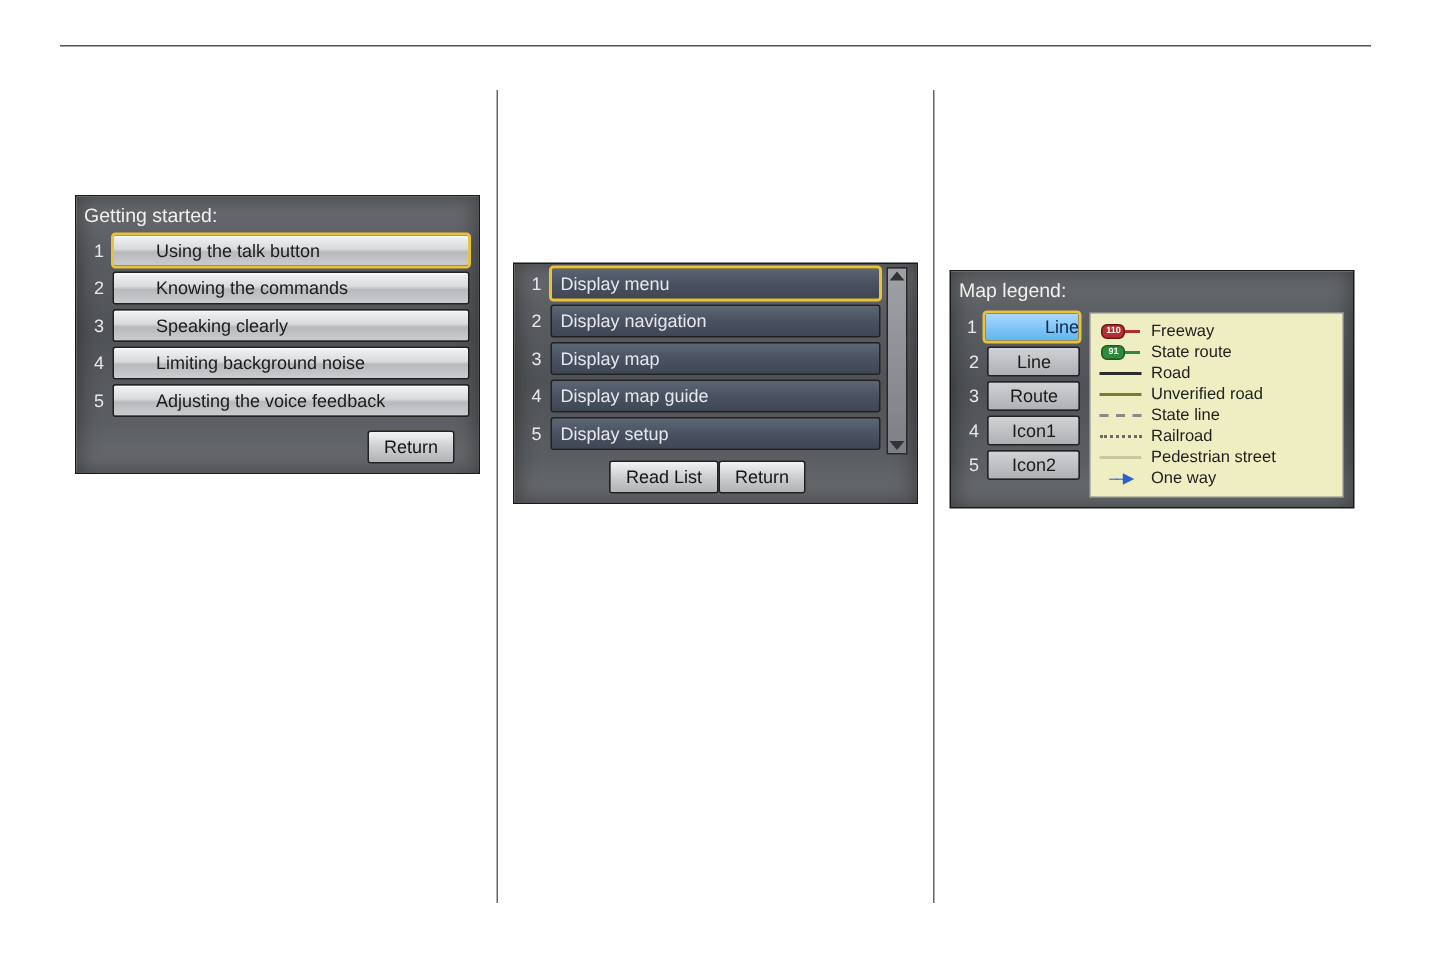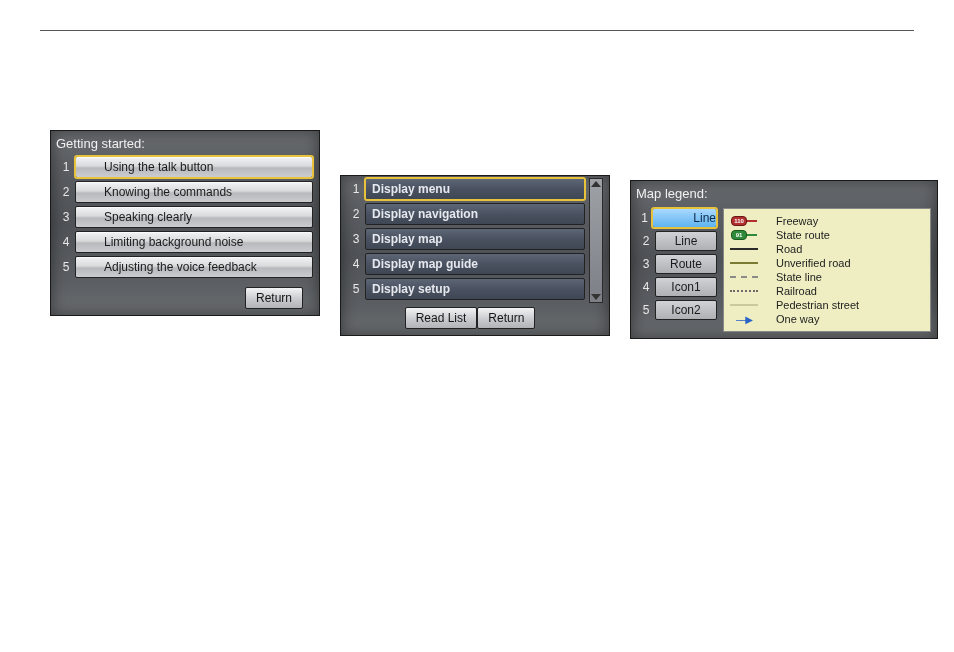--- a/index.html
+++ b/index.html
@@ -77,21 +77,20 @@
   }
   .btn-light.selected {
     outline: 2px solid #e8c23a;
     outline-offset: -1px;
   }
   
   .btn-dark {
     background: linear-gradient(180deg,#5d6675 0%, #4a5261 50%, #3f4654 100%);
     color:#e6e8ee;
     border-radius:2px;
-    font-weight:bold;
   }
   .btn-dark.selected {
     outline: 2px solid #e8c23a;
     outline-offset: -1px;
   }
   
   .footer-btn {
     background: linear-gradient(180deg,#f2f3f4 0%, #c9cbce 55%, #b1b3b6 100%);
     border:1px solid #222;
     border-radius:2px;
@@ -145,40 +144,40 @@
     padding-left:40px;
   }
   .legend-right {
     flex:1;
     background:#eeeec2;
     border:1px solid #888;
     padding:4px 6px;
     font-size:11px;
     color:#222;
   }
-  .lg-item { display:flex; align-items:center; gap:18px; margin:2px 0; }
+  .lg-item { display:flex; align-items:center; gap:6px; margin:2px 0; }
   .lg-swatch { width:28px; height:10px; display:flex; align-items:center; justify-content:center; }
   .lg-line { height:0; width:28px; border-top:2px solid; }
   .lg-dash { height:0; width:28px; border-top:2px dashed; }
   .lg-dot  { height:0; width:28px; border-top:2px dotted; }
   .shield {
     width:16px;height:10px;border-radius:4px;
     display:flex;align-items:center;justify-content:center;
     font-size:6px;color:#fff;font-weight:bold;
   }
   .shield.red{background:#b23030;border:1px solid #6b1616;}
   .shield.grn{background:#2f8b3a;border:1px solid #185a20;}
   .arrow-ow {
     color:#2a63c8; font-size:10px; letter-spacing:-1px;
   }
 
   
   #panel-a { width: 270px; margin-top: 70px; }
   #panel-b { width: 270px; margin-top: 115px; }
-  #panel-c { width: 308px; margin-top: 120px; }
+  #panel-c { width: 270px; margin-top: 120px; }
 
   .panel-b-body{ display:flex; padding:2px 6px 4px 6px; }
   .panel-b-list{ flex:1; }
 </style>
 </head>
 <body>
 
 <div class="hr"></div>
 
 <div class="columns">

